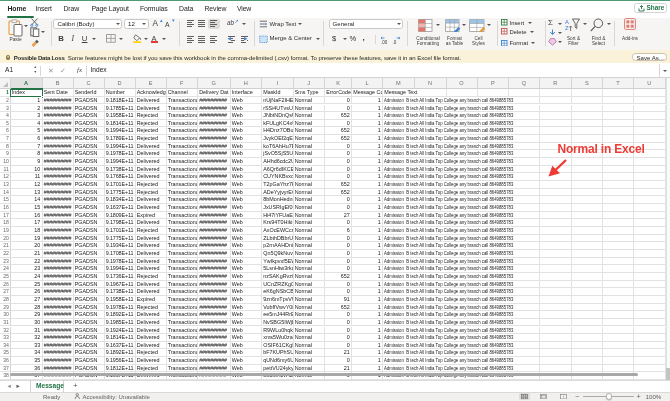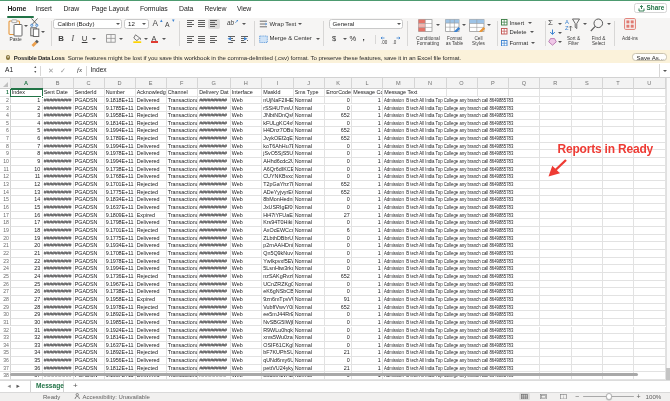--- a/index.html
+++ b/index.html
@@ -989,21 +989,21 @@
 <div class="cell " style="left:293.5px;top:372.435px;width:31.5px;height:7.655px;">Normal</div>
 <div class="cell num" style="left:325px;top:372.435px;width:27px;height:7.655px;">0</div>
 <div class="cell num" style="left:352px;top:372.435px;width:31px;height:7.655px;">1</div>
 <div class="cell " style="left:383px;top:372.435px;width:157px;height:7.655px;"><span style="display:inline-block;transform:scaleX(0.795);transform-origin:0 60%;">Admission&nbsp; B tech All India Top College any branch call 8649885783</span></div>
 <div class="cell " style="left:540px;top:372.435px;width:31.5px;height:7.655px;"></div>
 <div class="cell " style="left:571.5px;top:372.435px;width:31.5px;height:7.655px;"></div>
 <div class="cell " style="left:603px;top:372.435px;width:31px;height:7.655px;"></div>
 <div class="cell " style="left:634px;top:372.435px;width:31.5px;height:7.655px;"></div>
 <div class="ab" style="left:10.4px;top:88.8px;width:32.4px;height:8.455px;border:1.3px solid #217346;"></div>
 <div class="ab" style="left:41.3px;top:95.855px;width:3px;height:3px;background:#217346;border:0.6px solid #fff;"></div>
-<div class="ab" style="left:557.5px;top:142.5px;font-size:12px;line-height:12.600000000000001px;color:#ee3b34;font-weight:bold;white-space:nowrap;letter-spacing:-0.2px;z-index:5;">Reports in Ready</div>
+<div class="ab" style="left:557.5px;top:142.5px;font-size:12px;line-height:12.600000000000001px;color:#ee3b34;font-weight:bold;white-space:nowrap;letter-spacing:-0.2px;z-index:5;">Normal in Excel</div>
 <svg class="ab" style="left:540px;top:155px;z-index:5;" width="36" height="28" viewBox="0 0 36 28">
 <path d="M26 5 L15 15.5" stroke="#ee3b34" stroke-width="2.4" fill="none"></path>
 <path d="M8.5 21.5 L12.3 10.8 L20 18.2 Z" fill="#ee3b34"></path>
 </svg>
 <div class="ab" style="left:10px;top:372.6px;width:628px;height:3.8px;background:#a8a8a8;border-radius:2px;z-index:6;"></div>
 <div class="ab" style="left:665.5px;top:78.0px;width:4.5px;height:302.3px;background:#fafafa;border-left:0.7px solid #e0e0e0;"></div>
 <div class="ab" style="left:666px;top:368px;width:4px;height:12.3px;background:#c4c4c4;"></div>
 <div class="ab" style="left:0px;top:380.3px;width:670px;height:11.9px;background:#fff;border-top:0.8px solid #dcdcdc;"></div>
 <div class="ab" style="left:7.5px;top:383px;font-size:6.5px;line-height:6.825px;color:#8a8a8a;font-weight:normal;white-space:nowrap;">◂</div>
 <div class="ab" style="left:16.5px;top:383px;font-size:6.5px;line-height:6.825px;color:#555;font-weight:normal;white-space:nowrap;">▸</div>

